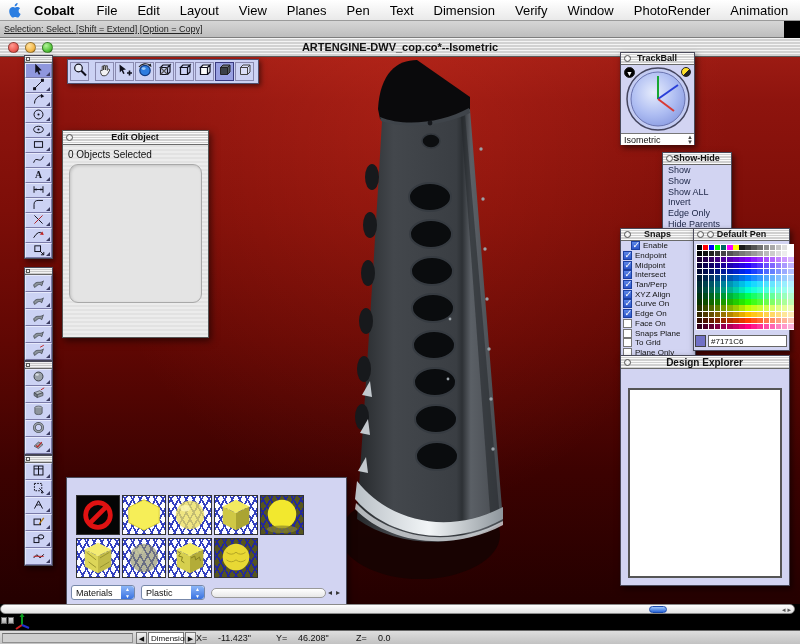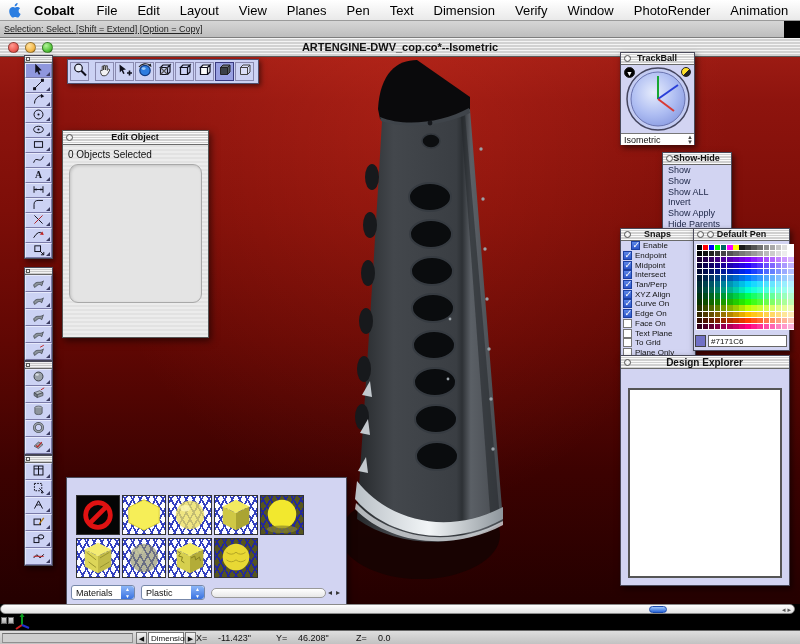--- a/index.html
+++ b/index.html
@@ -529,21 +529,21 @@
   <div class="ptitle">
     <div class="wclose"></div>
     <div class="t">Show-Hide</div>
     <div style="width:11px"></div>
   </div>
   <div id="sh-list">
       <div class="sh-item">Show</div>
       <div class="sh-item">Show</div>
       <div class="sh-item">Show ALL</div>
       <div class="sh-item">Invert</div>
-      <div class="sh-item">Show Apply</div>
+      <div class="sh-item">Edge Only</div>
       <div class="sh-item">Hide Parents</div>
       <div class="sh-item">Show Parents</div>
     </div>
 </div>
 
 <div id="snaps" class="palette">
   <div class="ptitle">
     <div class="wclose"></div>
     <div class="t">Snaps</div>
     <div style="width:11px"></div>
@@ -580,21 +580,21 @@
       <div class="snap-row">
         <div class="cb on"></div>
         <span class="snap-label">Edge On</span>
       </div>
       <div class="snap-row">
         <div class="cb"></div>
         <span class="snap-label">Face On</span>
       </div>
       <div class="snap-row">
         <div class="cb"></div>
-        <span class="snap-label">Text Plane</span>
+        <span class="snap-label">Snaps Plane</span>
       </div>
       <div class="snap-row">
         <div class="cb"></div>
         <span class="snap-label">To Grid</span>
       </div>
       <div class="snap-row">
         <div class="cb"></div>
         <span class="snap-label">Plane Only</span>
       </div>
     </div>

